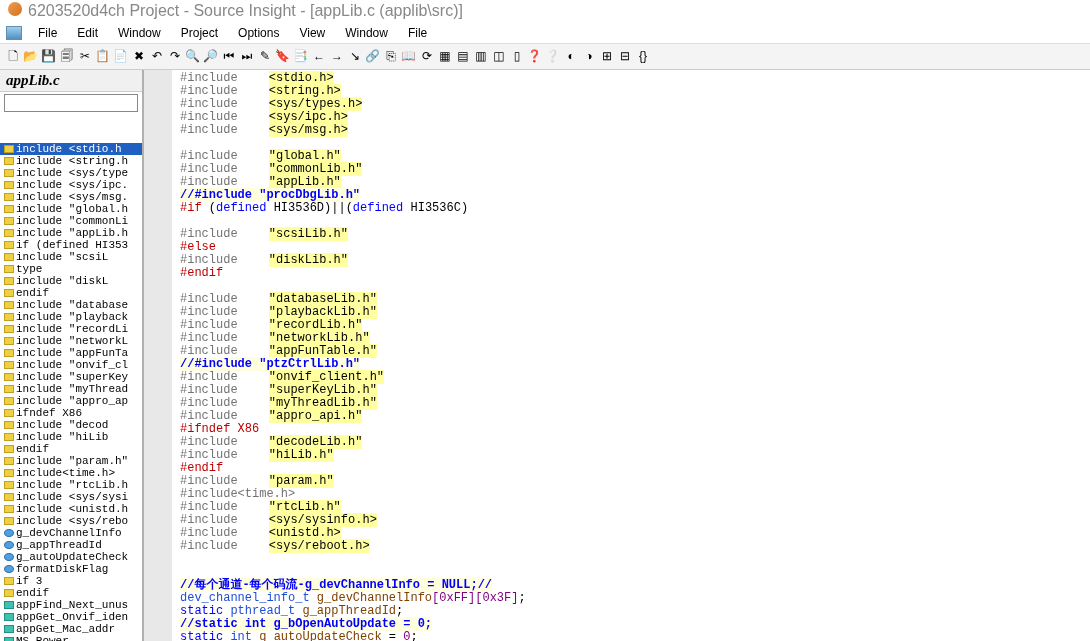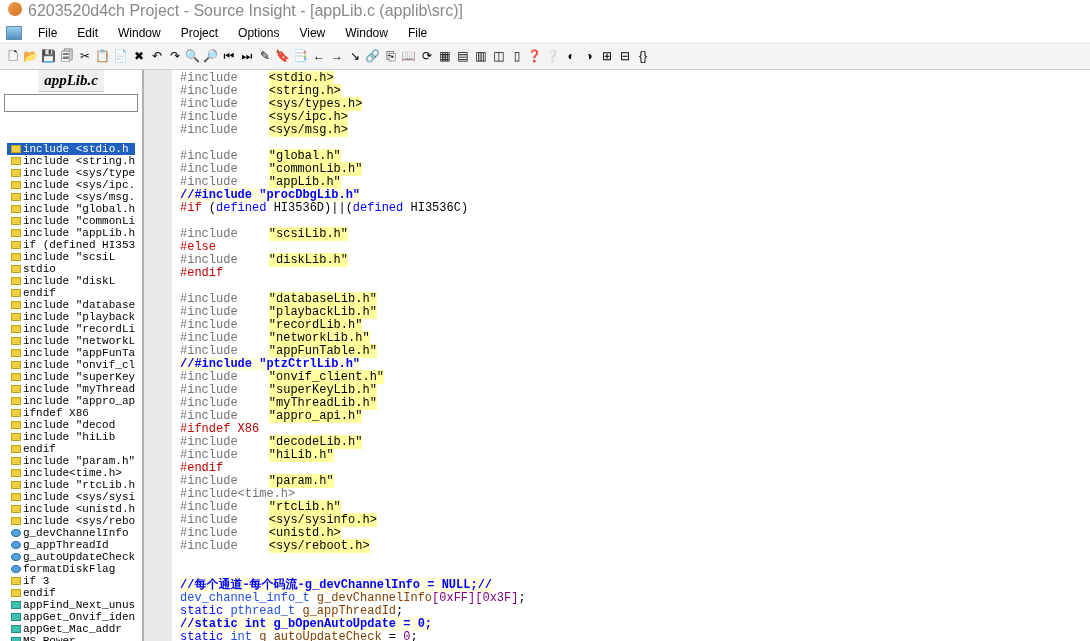--- a/index.html
+++ b/index.html
@@ -6,21 +6,21 @@
 body { font-family: "Segoe UI", Tahoma, sans-serif; font-size: 12px; background: #fff; width: 1090px; height: 641px; overflow: hidden; }
 .titlebar { height: 22px; background: #fff; color: #888; padding: 2px 8px; display: flex; align-items: flex-start; font-size: 16px; }
 .titlebar .icon { width: 14px; height: 14px; border-radius: 50%; background: linear-gradient(135deg,#f0a050,#d07020); margin-right: 6px; }
 .menubar { height: 22px; background: #fff; display: flex; align-items: center; padding: 0 4px; border-bottom: 1px solid #e0e0e0; }
 .menubar .micon { width: 16px; height: 14px; background: linear-gradient(#a0d0f0,#5090c0); margin: 0 6px 0 2px; border: 1px solid #6090b0; }
 .menubar .mitem { padding: 2px 10px; cursor: default; }
 .toolbar { height: 26px; background: #f4f4f4; border-bottom: 1px solid #ccc; display: flex; align-items: center; padding: 0 4px; gap: 2px; }
 .tbtn { width: 18px; height: 18px; display: inline-flex; align-items: center; justify-content: center; cursor: default; font-size: 12px; }
 .tsep { width: 6px; }
 .main { display: flex; height: calc(641px - 70px); }
-.sidebar { width: 144px; background: #fff; border-right: 2px solid #b0b0b0; display: flex; flex-direction: column; align-items: center; }
+.sidebar { width: 144px; background: #fff; border-right: 2px solid #b0b0b0; display: flex; flex-direction: column; }
 .sidehead { font-weight: bold; font-style: italic; font-family: Georgia, serif; font-size: 15px; padding: 2px 6px; background: #f0f0f0; border-bottom: 1px solid #ccc; }
 .sideinput { margin: 2px 4px; }
 .sideinput input { width: 100%; height: 18px; border: 1px solid #888; font-size: 11px; padding: 0 2px; }
 .sidelist { flex: 1; overflow: hidden; font-family: "Courier New", monospace; font-size: 11px; line-height: 12px; }
 .sitem { display: flex; align-items: center; height: 12px; white-space: nowrap; overflow: hidden; }
 .sitem .sicon { width: 10px; height: 8px; margin: 0 2px 0 4px; flex-shrink: 0; }
 .sitem .sicon.yellow { background: #f0d040; border: 1px solid #c0a020; }
 .sitem .sicon.blue { background: #50a0e0; border: 1px solid #3070b0; border-radius: 50%; }
 .sitem .sicon.teal { background: #40c0b0; border: 1px solid #209080; }
 .sitem.sel { background: #2060c0; color: #fff; margin-top: 29px; }
@@ -91,21 +91,21 @@
         <div class="sitem">
           <span class="sicon yellow"></span>
           <span>if (defined HI353</span>
         </div>
         <div class="sitem">
           <span class="sicon yellow"></span>
           <span> include "scsiL</span>
         </div>
         <div class="sitem">
           <span class="sicon yellow"></span>
-          <span>stdio</span>
+          <span>type</span>
         </div>
         <div class="sitem">
           <span class="sicon yellow"></span>
           <span> include "diskL</span>
         </div>
         <div class="sitem">
           <span class="sicon yellow"></span>
           <span>endif</span>
         </div>
         <div class="sitem">

